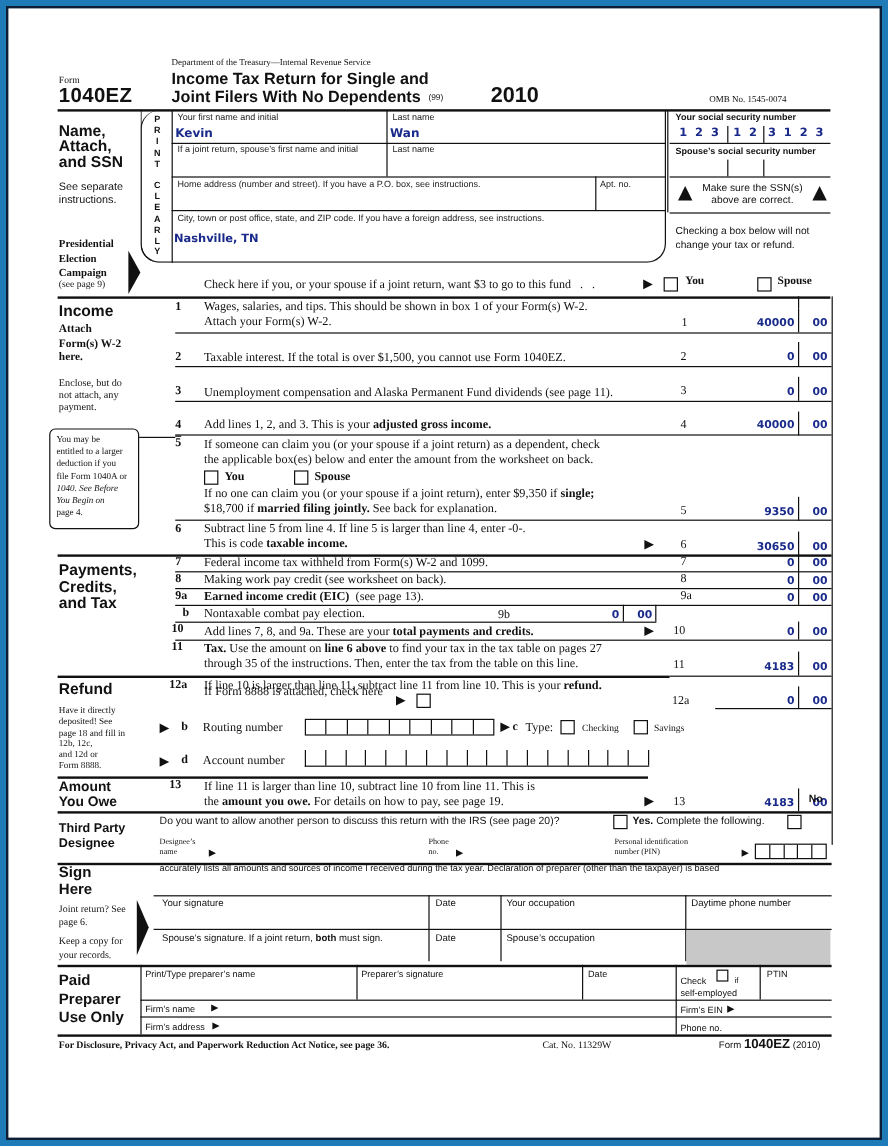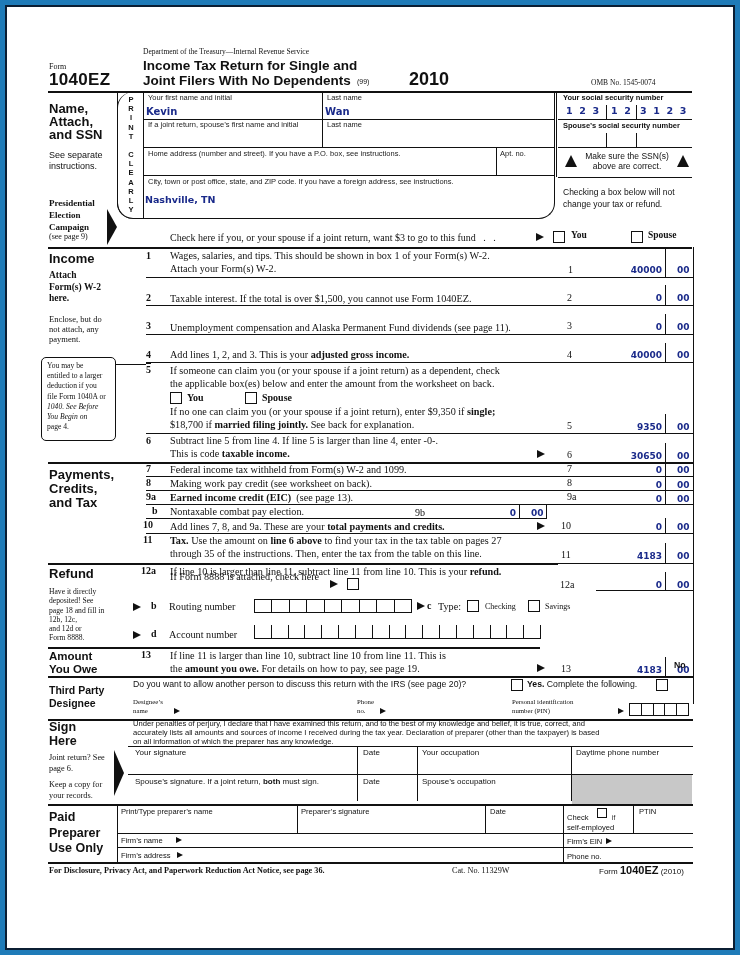--- a/index.html
+++ b/index.html
@@ -402,23 +402,21 @@
 <div class="abs serif" style="left:49px;top:753px;font-size:8.3px;line-height:10.5px;">
   <div>Joint return? See</div>
   <div>page 6.</div>
 </div>
 <div class="abs serif" style="left:49px;top:780px;font-size:8.3px;line-height:10.5px;">
   <div>Keep a copy for</div>
   <div>your records.</div>
 </div>
 <div class="abs" style="left:114px;top:750px;width:0;height:0;border-top:23px solid transparent;border-bottom:23px solid transparent;border-left:10px solid #111;"></div>
 <div class="abs sans" style="left:133px;top:719px;font-size:7.6px;line-height:9px;white-space:nowrap;">
-  <div>Under penalties of perjury, I declare that I have examined this return, and to the best of my knowledge and belief, it is true, correct, and</div>
   <div>accurately lists all amounts and sources of income I received during the tax year. Declaration of preparer (other than the taxpayer) is based</div>
-  <div>on all information of which the preparer has any knowledge.</div>
 </div>
 <div class="hline" style="left:128px;top:746px;width:565px;"></div>
 <div class="abs sans" style="left:135px;top:748px;font-size:8px;text-align:center;">Your signature</div>
 <div class="abs" style="left:133px;top:758px;width:222px;height:16px;"></div>
 <div class="vline" style="left:357px;top:746px;height:55px;"></div>
 <div class="abs sans" style="left:363px;top:748px;font-size:8px;">Date</div>
 <div class="abs" style="left:360px;top:758px;width:55px;height:16px;"></div>
 <div class="vline" style="left:417px;top:746px;height:55px;"></div>
 <div class="abs sans" style="left:422px;top:748px;font-size:8px;">Your occupation</div>
 <div class="abs" style="left:420px;top:758px;width:148px;height:16px;"></div>

